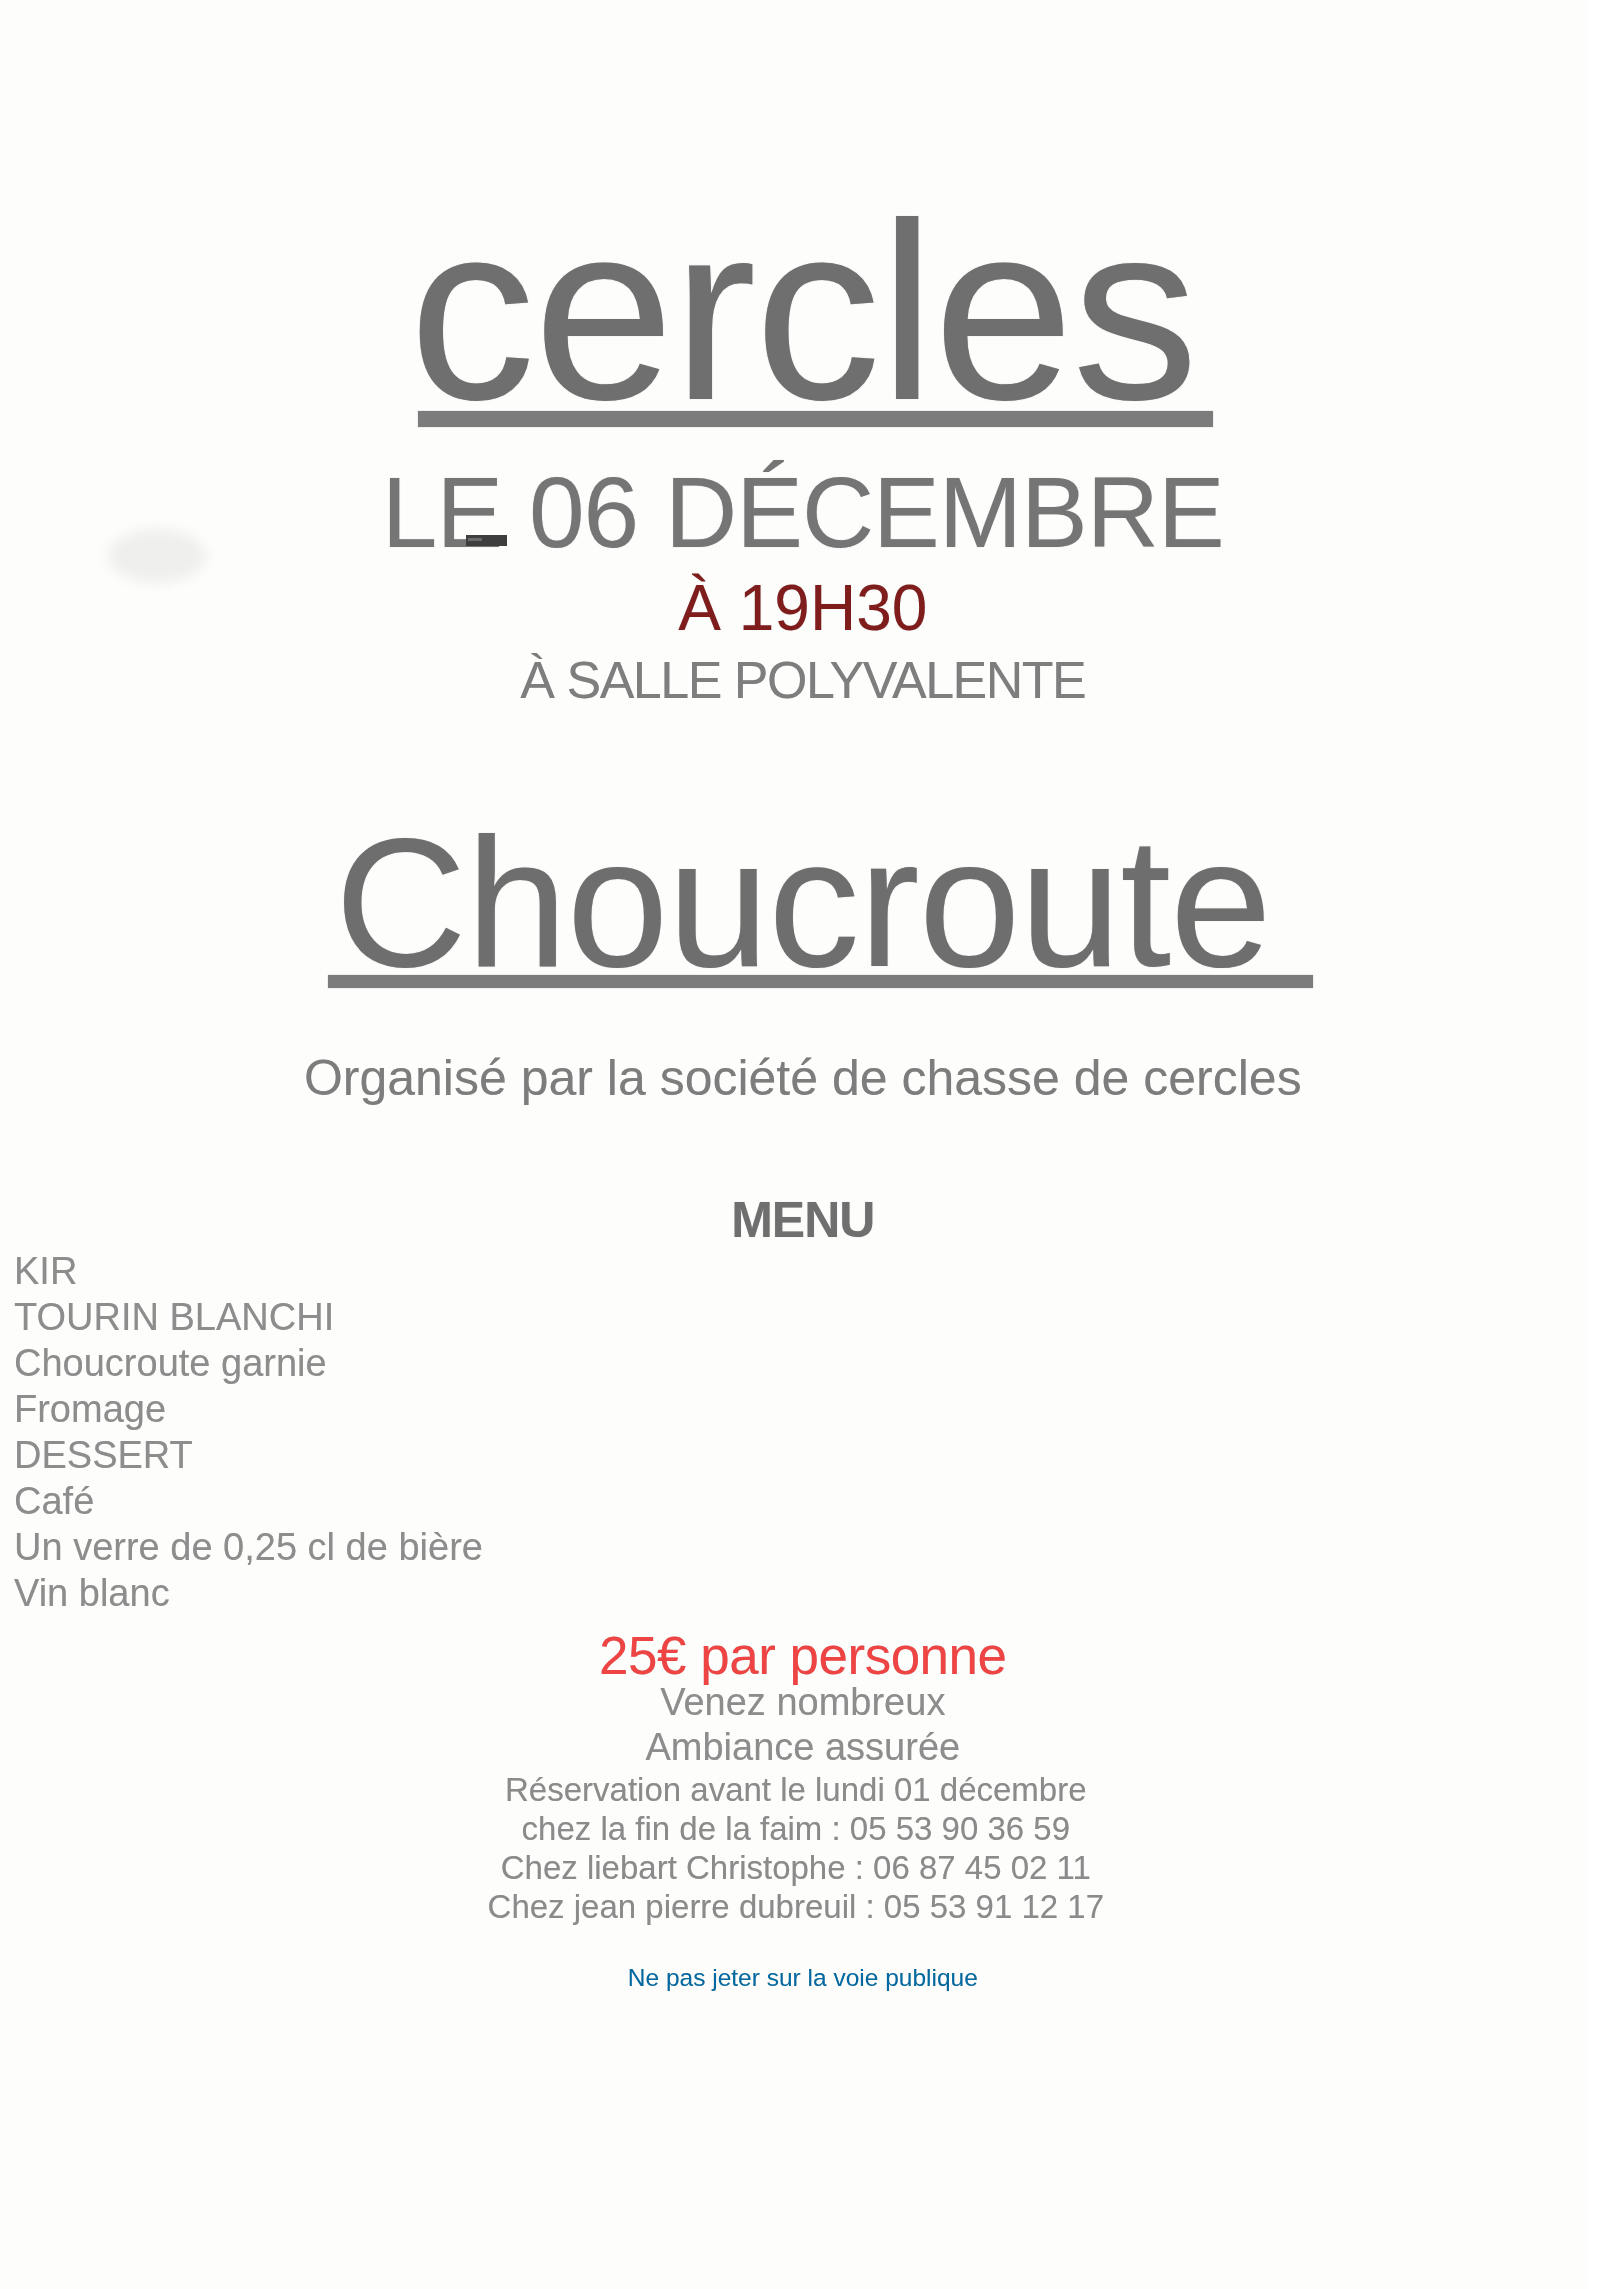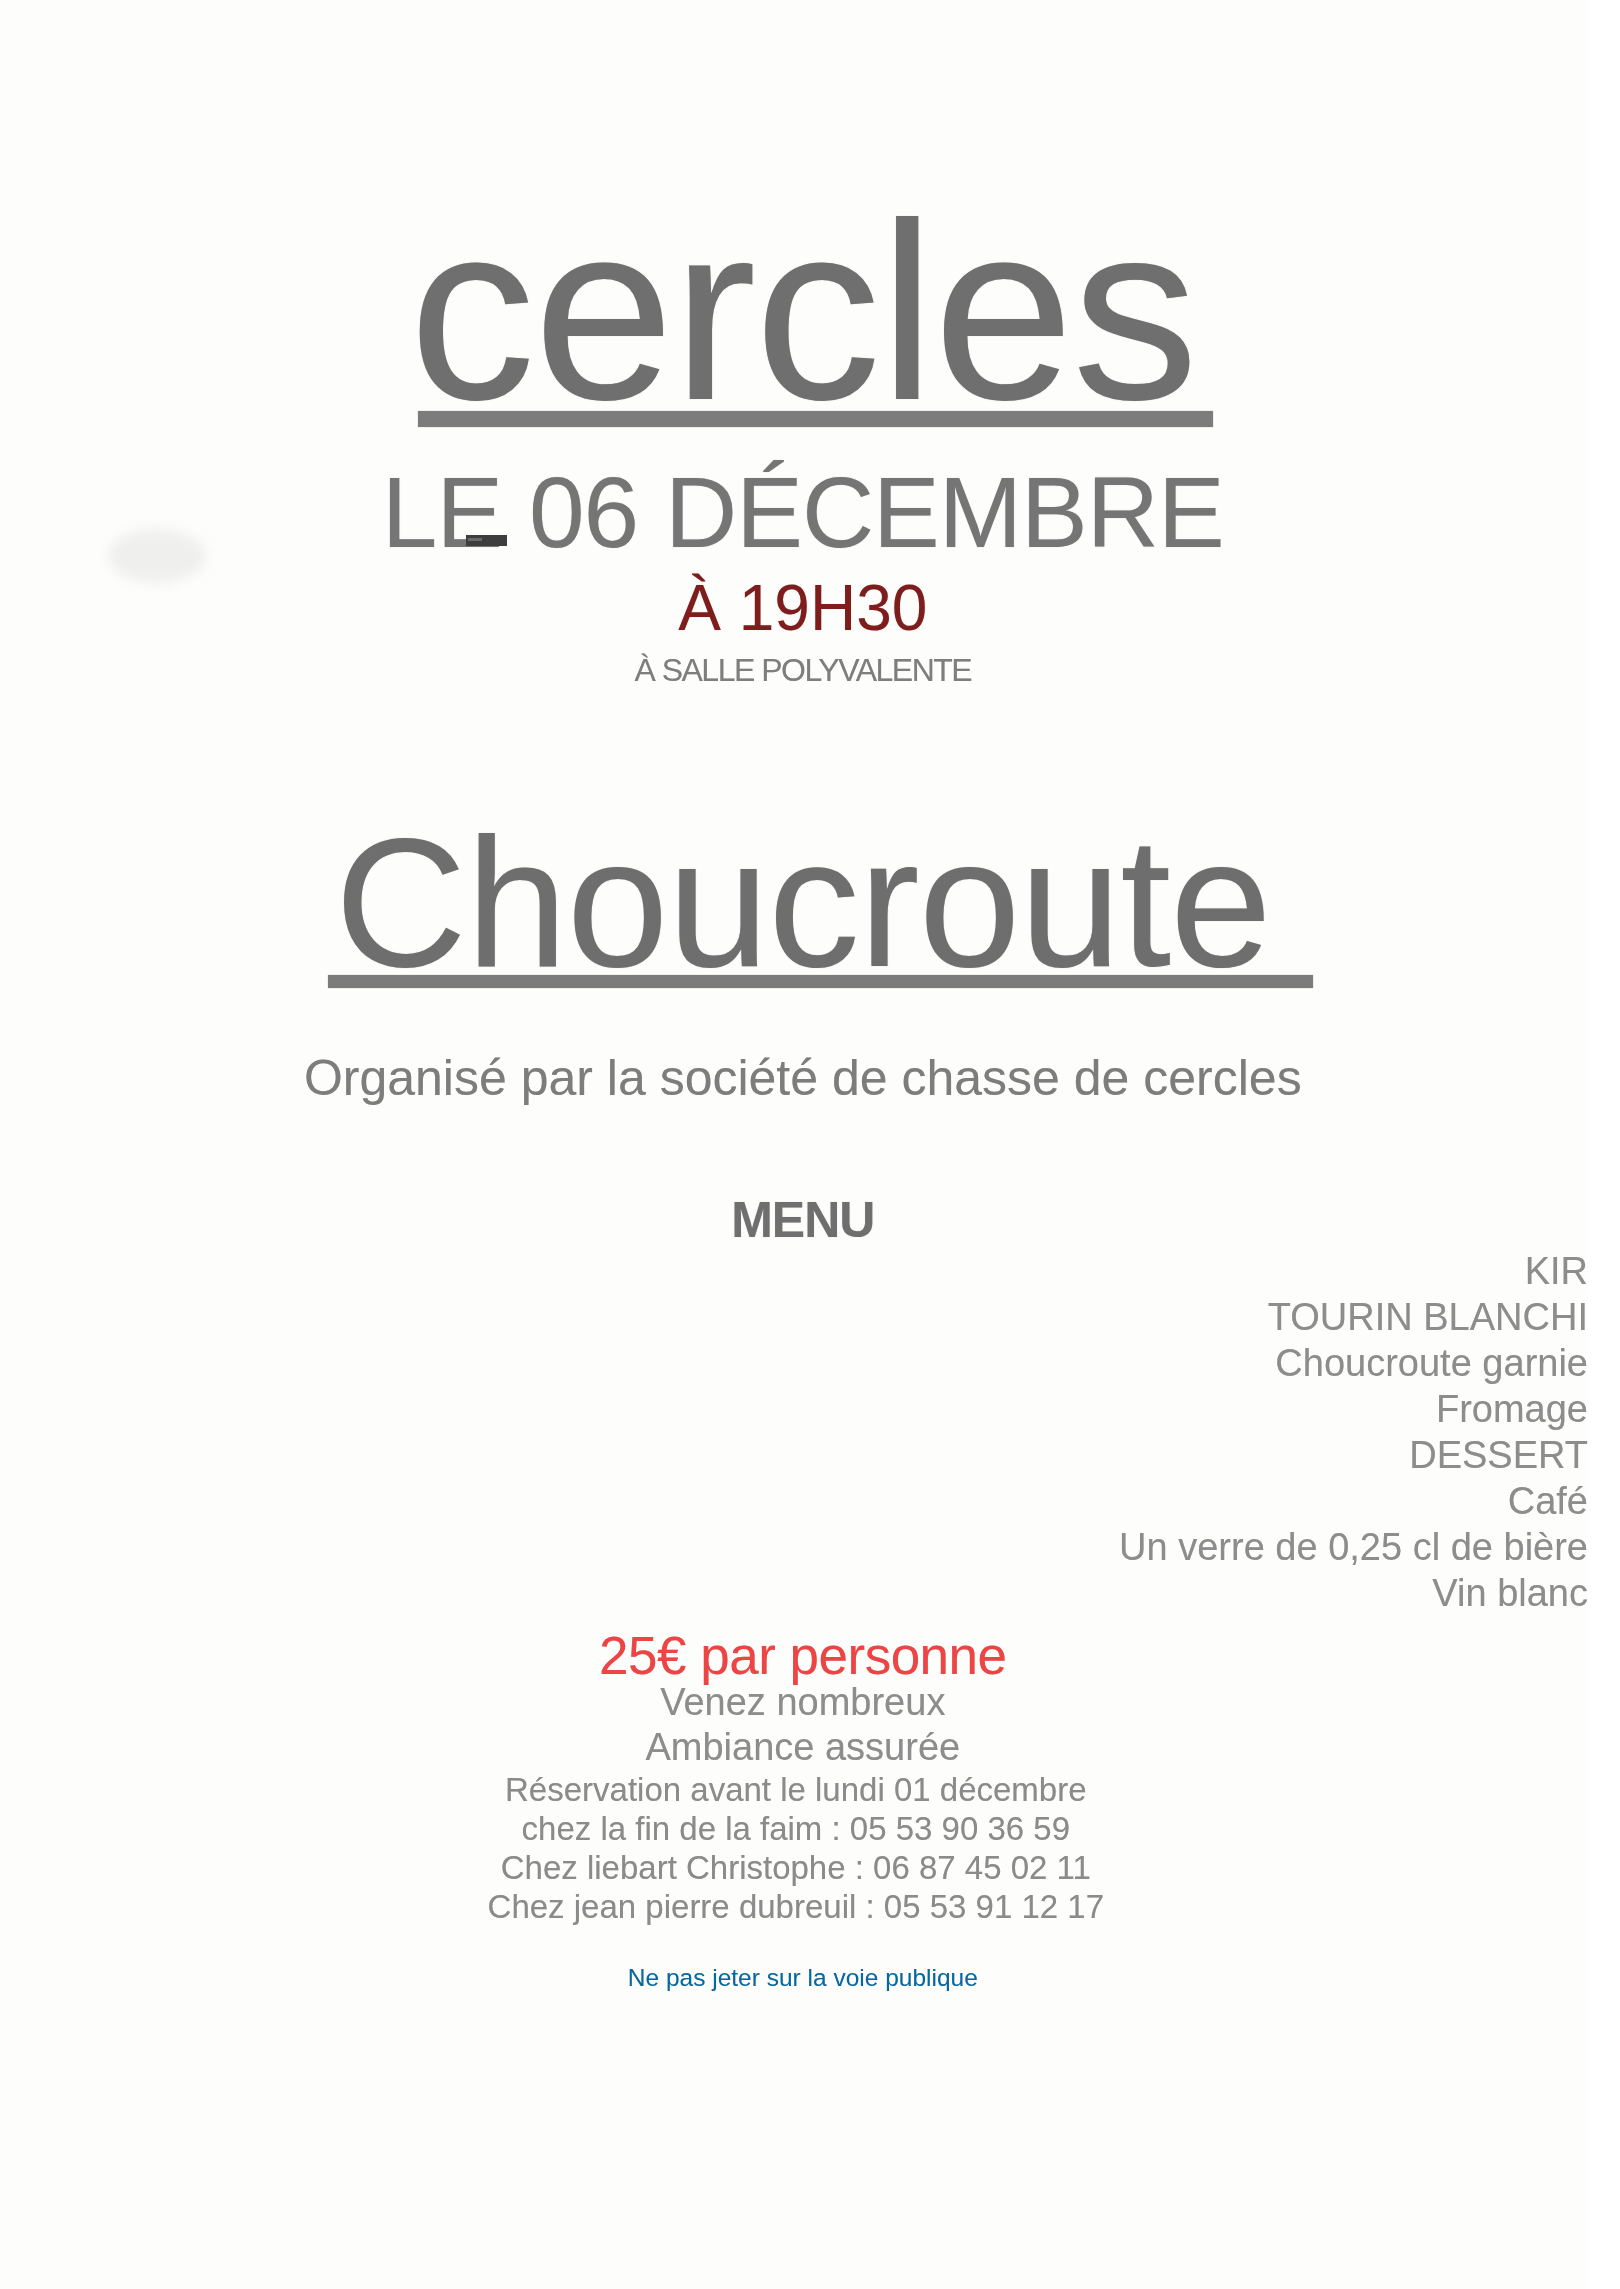--- a/index.html
+++ b/index.html
@@ -77,21 +77,21 @@
     filter: blur(5.9px);
   }
   .t-time {
     top: 576px;
     font-size: 64px;
     color: #7f1d1d;
     text-shadow: 0 0 1px rgba(122,122,122,0.4);
   }
   .t-venue {
     top: 654px;
-    font-size: 32px;
+    font-size: 52px;
     letter-spacing: -1.5px;
     color: #7e7e7e;
     text-shadow: 0 0 0.5px rgba(126,126,126,0.4);
   }
   .t-event {
     top: 811px;
     font-size: 183px;
     letter-spacing: -1px;
     color: #6e6e6e;
     text-shadow: 0 0 1px rgba(110,110,110,0.45);
@@ -111,24 +111,24 @@
   .t-menu-heading {
     top: 1195px;
     font-size: 50px;
     font-weight: bold;
     letter-spacing: -1px;
     color: #6f6f6f;
     text-shadow: 0 0 1px rgba(111,111,111,0.4);
   }
   .menu-block {
     position: absolute;
-    left: 32px;
+    left: 14px;
     right: 0;
     top: 1248px;
-    text-align: right;
+    text-align: left;
     font-size: 38px;
     line-height: 46px;
     color: #8d8d8d;
     text-shadow: 0 0 0.5px rgba(141,141,141,0.45);
   }
   .menu-block .menu-item { white-space: nowrap; }
   .t-price {
     top: 1629px;
     font-size: 53px;
     letter-spacing: -0.5px;

